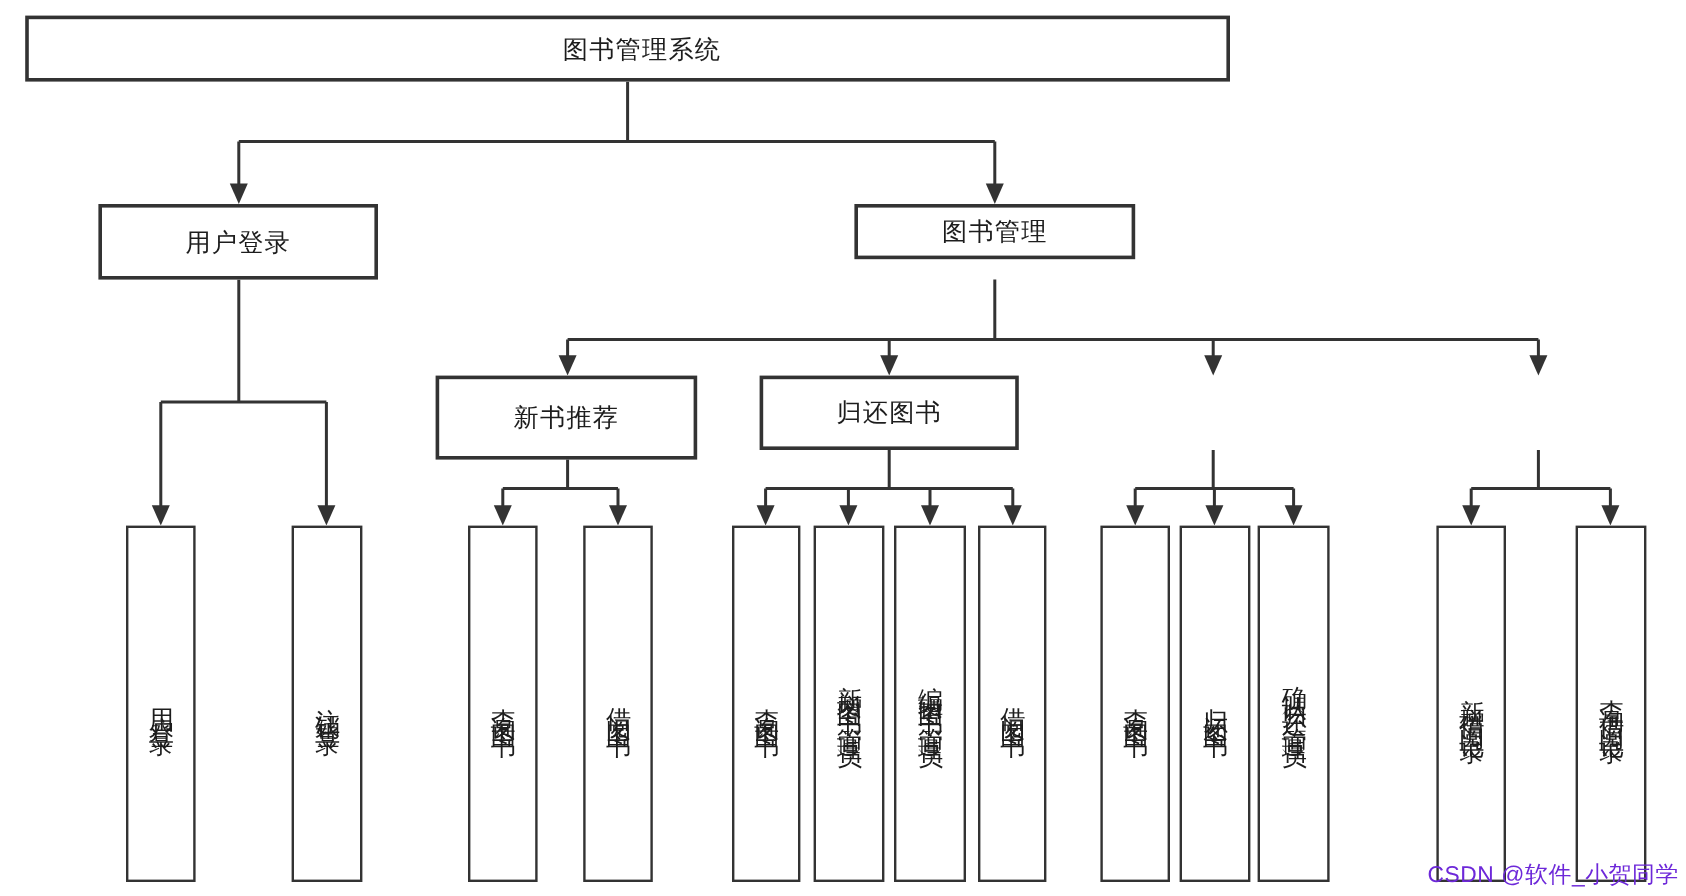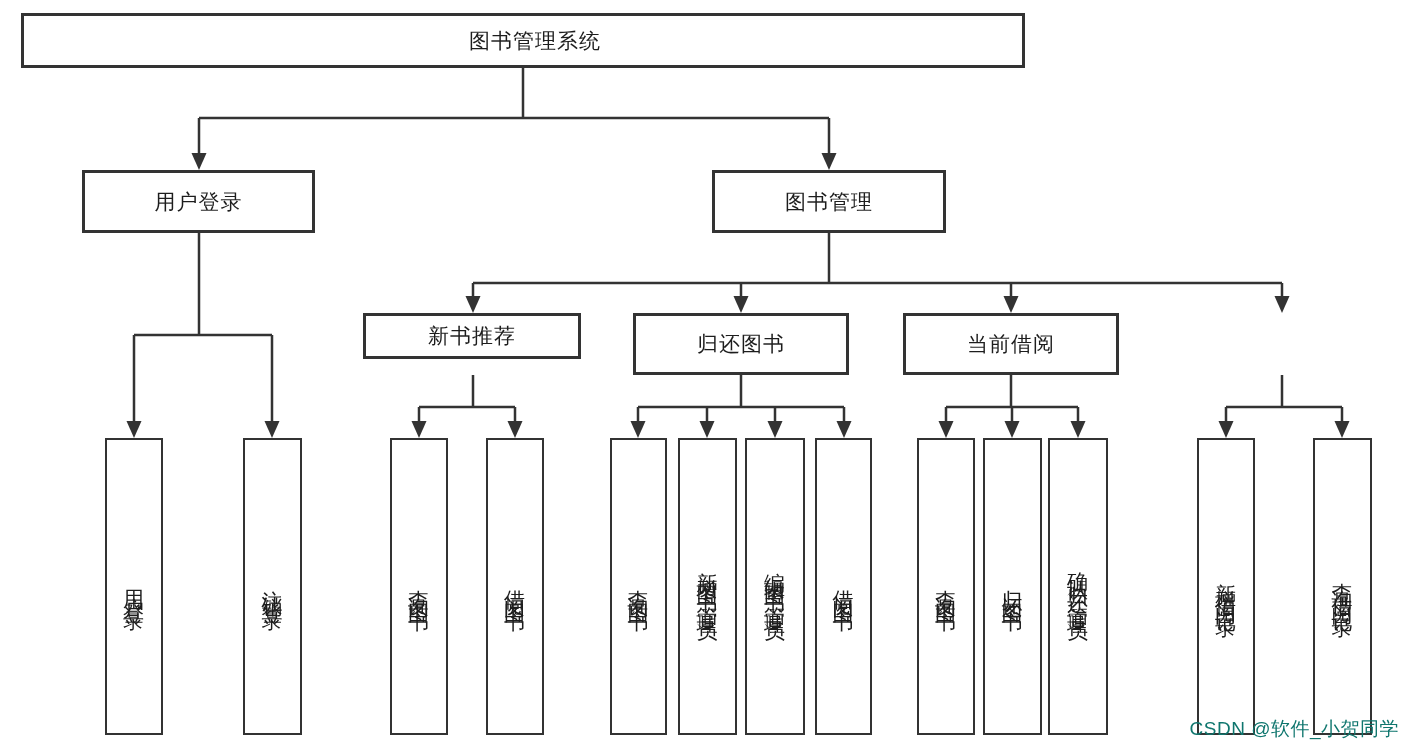--- a/index.html
+++ b/index.html
@@ -51,21 +51,21 @@
     line-height: 1.1;
     font-size: 21px;
     color: #1d1d1d;
   }
 
   .watermark {
     position: absolute;
     right: 6px;
     bottom: 5px;
     font-size: 19px;
-    color: #0f766e;
+    color: #6d28d9;
     letter-spacing: 0.5px;
     z-index: 5;
     white-space: nowrap;
   }
 </style>
 </head>
 <body>
 
 <div class="stage">
 
@@ -119,32 +119,29 @@
     </g>
   </svg>
 
   <div class="node" style="left:21px; top:13px; width:1004px; height:55px;padding-left:24px;">
     <span>图书管理系统</span>
   </div>
 
   <div class="node" style="left:82px; top:170px; width:233px; height:63px;">
     <span>用户登录</span>
   </div>
-  <div class="node" style="left:712px; top:170px; width:234px; height:63px;">
+  <div class="node" style="left:712px; top:170px; width:234px; height:46px;">
     <span>图书管理</span>
   </div>
 
-  <div class="node" style="left:363px; top:313px; width:218px; height:46px;">
+  <div class="node" style="left:363px; top:313px; width:218px; height:70px;">
     <span>新书推荐</span>
   </div>
   <div class="node" style="left:633px; top:313px; width:216px; height:62px;">
     <span>归还图书</span>
-  </div>
-  <div class="node" style="left:903px; top:313px; width:216px; height:62px;">
-    <span>当前借阅</span>
   </div>
 
   <div class="node leaf" style="left:105px; top:438px; width:58px; height:297px;">
     <span class="vtext">用户登录</span>
   </div>
   <div class="node leaf" style="left:243px; top:438px; width:59px; height:297px;">
     <span class="vtext">注销登录</span>
   </div>
 
   <div class="node leaf" style="left:390px; top:438px; width:58px; height:297px;">

